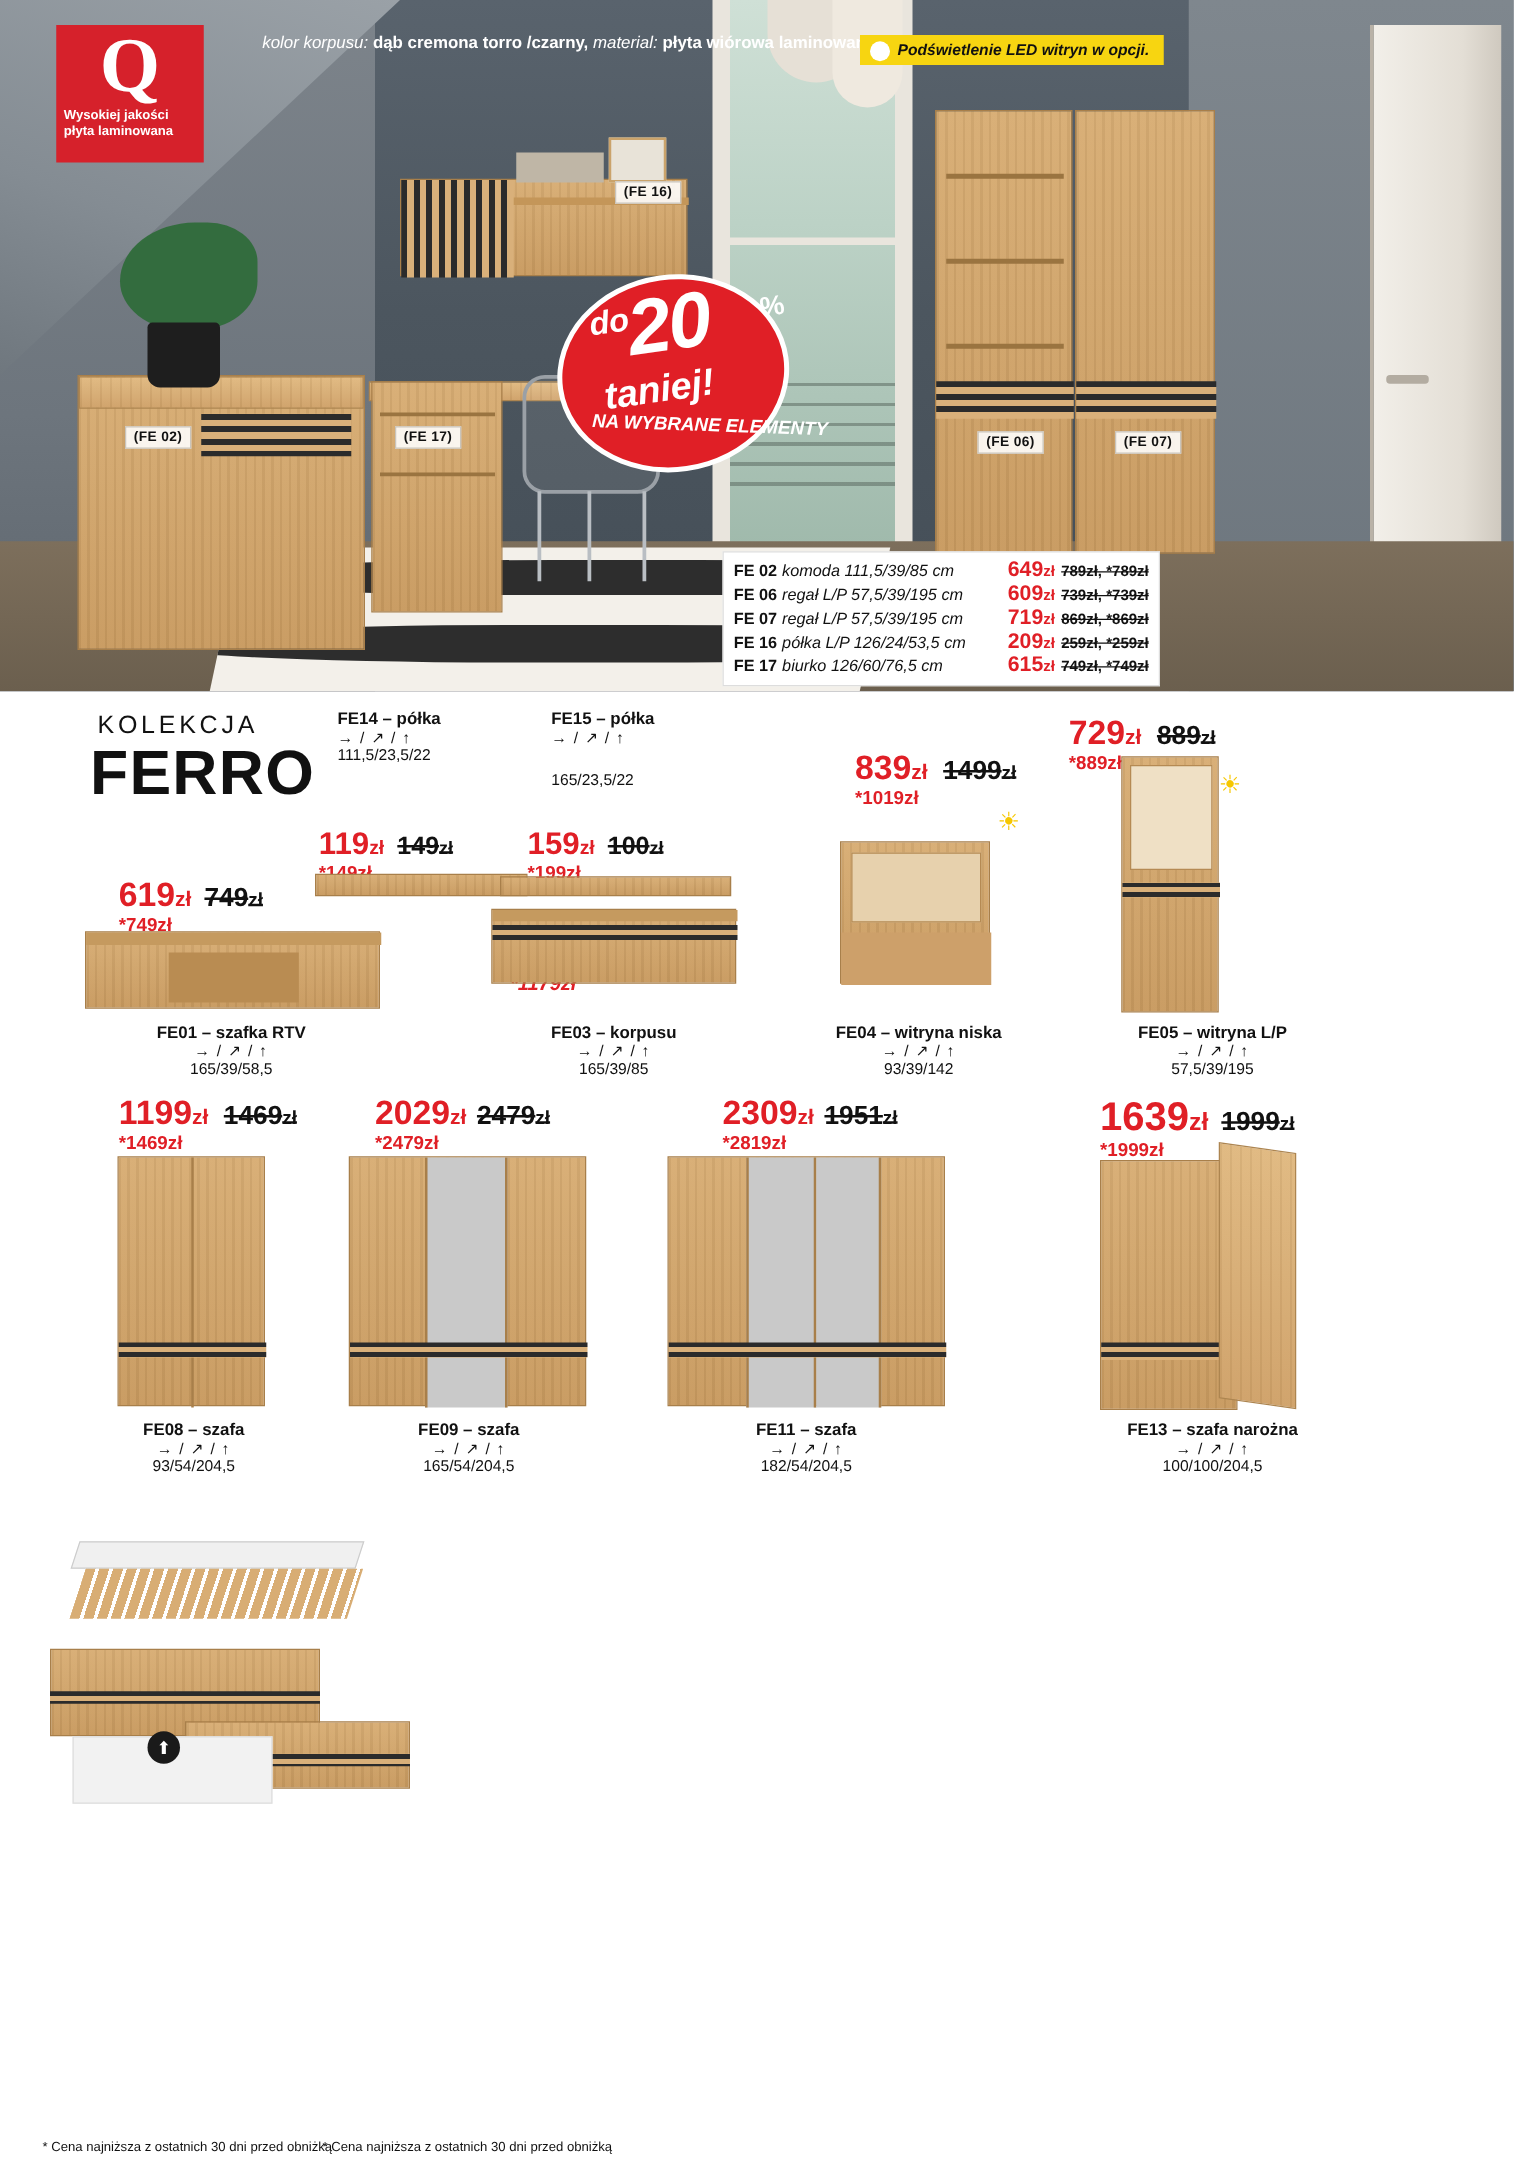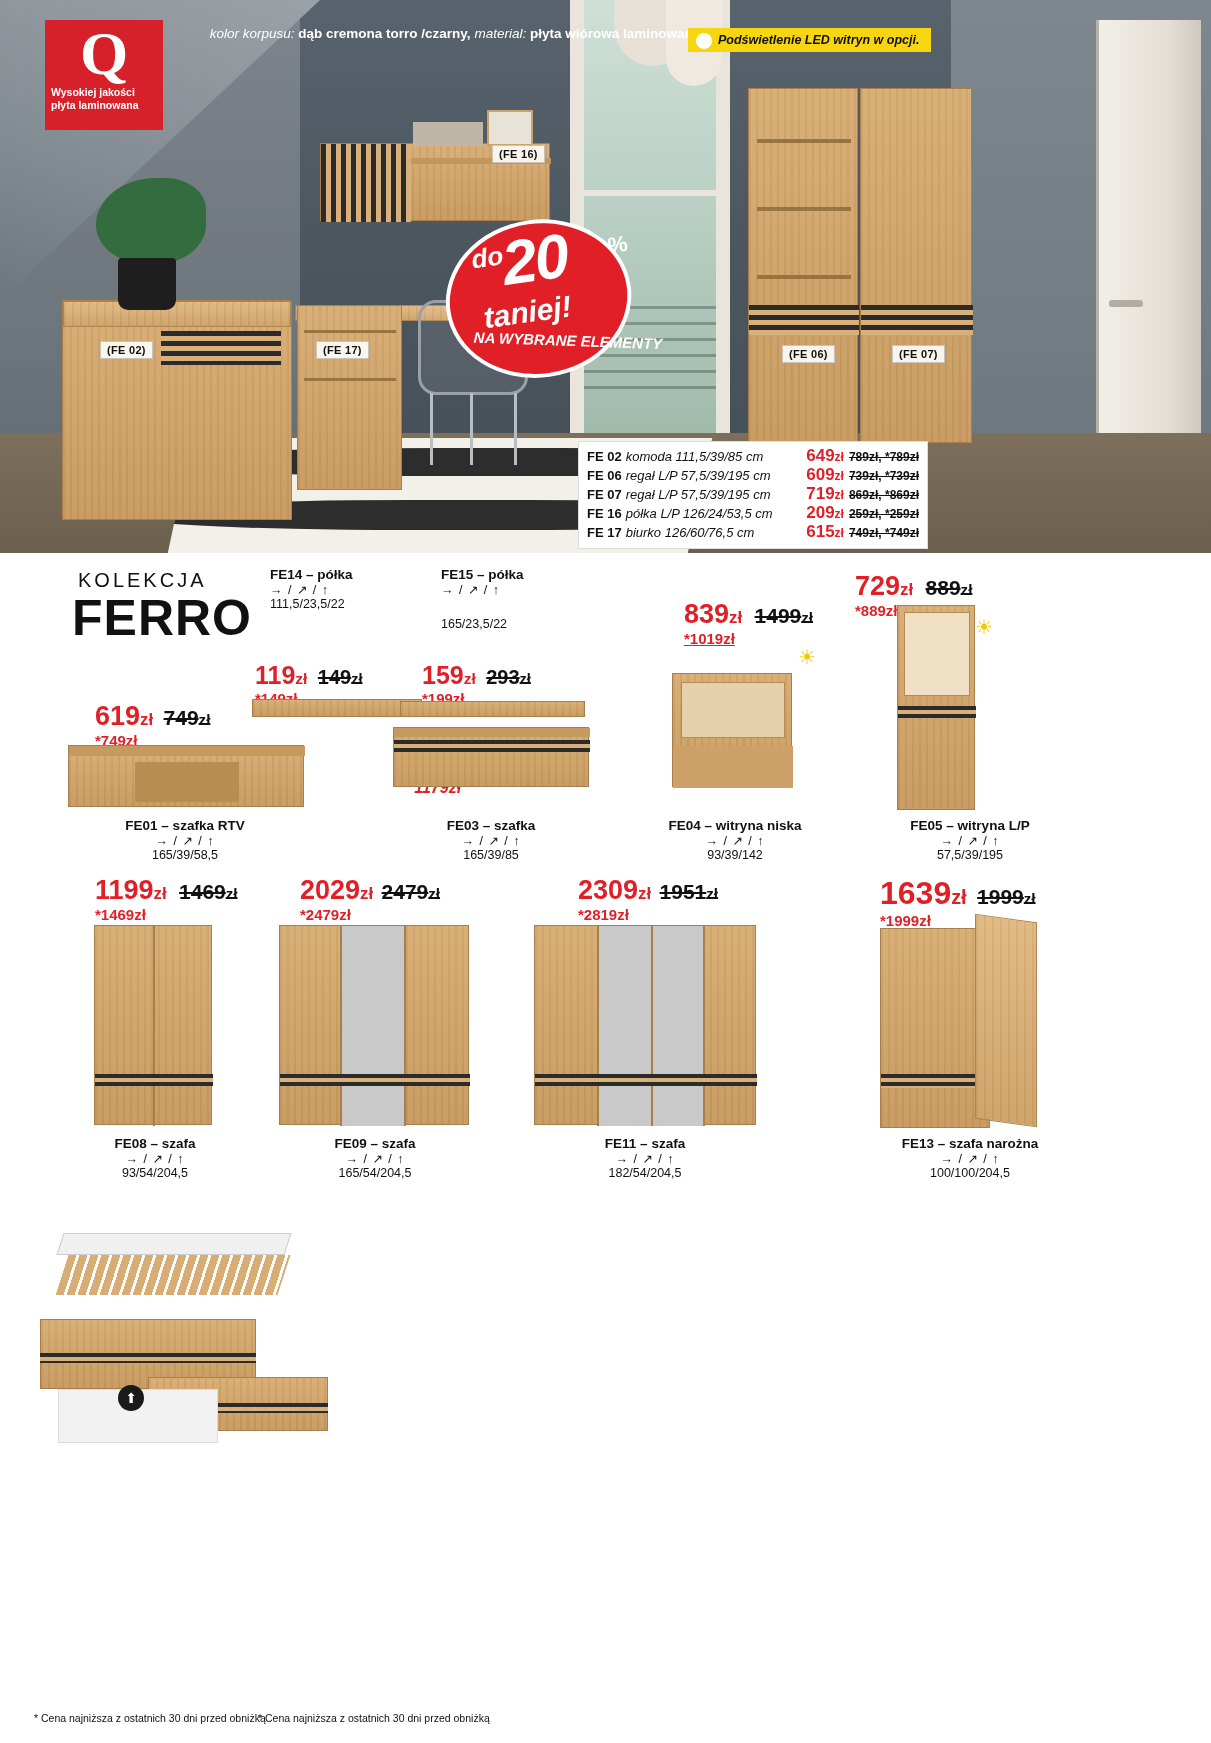--- a/index.html
+++ b/index.html
@@ -329,21 +329,21 @@
   </div>
   <div class="blk wood" style="left:252px; top:146px; width:170px; height:18px;"></div>
 
   <div class="blk" style="left:441px; top:14px; width:180px;">
     <div class="item-title" style="text-align:left;">FE15 – półka</div>
     <div class="arrows" style="text-align:left;">→ / ↗ / ↑</div>
     <div class="dims" style="text-align:left;margin-top:20px;">165/23,5/22</div>
   </div>
   <div class="blk" style="left:422px; top:108px;">
     <span class="price-new" style="font-size:25px;"><span>159</span><span class="zl">zł</span></span>
-    <span class="price-old" style="font-size:20px; margin-left:6px;"><span>293</span><span class="zl">zł</span></span>
+    <span class="price-old" style="font-size:20px; margin-left:6px;"><span>100</span><span class="zl">zł</span></span>
     <div class="price-star" style="font-size:15px;">*199zł</div>
   </div>
   <div class="blk wood" style="left:400px; top:148px; width:185px; height:16px;"></div>
 
   <div class="blk" style="left:95px; top:148px;">
     <span class="price-new" style="font-size:27px;"><span>619</span><span class="zl">zł</span></span>
     <span class="price-old" style="font-size:21px; margin-left:6px;"><span>749</span><span class="zl">zł</span></span>
     <div class="price-star" style="font-size:15px;">*749zł</div>
   </div>
   <div class="blk wood" style="left:68px; top:192px; width:236px; height:62px;">
@@ -359,29 +359,29 @@
   <div class="blk" style="left:408px; top:195px;">
     <span class="price-new" style="font-size:27px;"><span>969</span><span class="zl">zł</span></span>
     <span class="price-old" style="font-size:21px; margin-left:8px;"><span>1179</span><span class="zl">zł</span></span>
     <div class="price-star" style="font-size:16px;font-style:italic;">*1179zł</div>
   </div>
   <div class="blk wood" style="left:393px; top:174px; width:196px; height:60px;">
     <div style="position:absolute;left:0;top:0;width:196px;height:9px;background:#c59a5f;"></div>
     <div class="stripes" style="position:absolute;left:0;top:12px;width:196px;height:12px;"></div>
   </div>
   <div class="blk" style="left:393px; top:265px; width:196px;">
-    <div class="item-title">FE03 – szafka</div>
+    <div class="item-title">FE03 – korpusu</div>
     <div class="arrows">→ / ↗ / ↑</div>
     <div class="dims">165/39/85</div>
   </div>
 
   <div class="blk" style="left:684px; top:46px;">
     <span class="price-new" style="font-size:27px;"><span>839</span><span class="zl">zł</span></span>
     <span class="price-old" style="font-size:21px; margin-left:8px;"><span>1499</span><span class="zl">zł</span></span>
-    <div class="price-star" style="font-size:15px;text-decoration:underline;">*1019zł</div>
+    <div class="price-star" style="font-size:15px;">*1019zł</div>
   </div>
   <div class="blk sunicon" style="left:798px; top:92px;">☀</div>
   <div class="blk wood" style="left:672px; top:120px; width:120px; height:114px;">
     <div style="position:absolute;left:8px;top:8px;width:104px;height:56px;background:#e7d1ad;border:1px solid #b58a53;"></div>
     <div style="position:absolute;left:0;top:72px;width:120px;height:42px;background:#cda06a;"></div>
   </div>
   <div class="blk" style="left:640px; top:265px; width:190px;">
     <div class="item-title">FE04 – witryna niska</div>
     <div class="arrows">→ / ↗ / ↑</div>
     <div class="dims">93/39/142</div>

